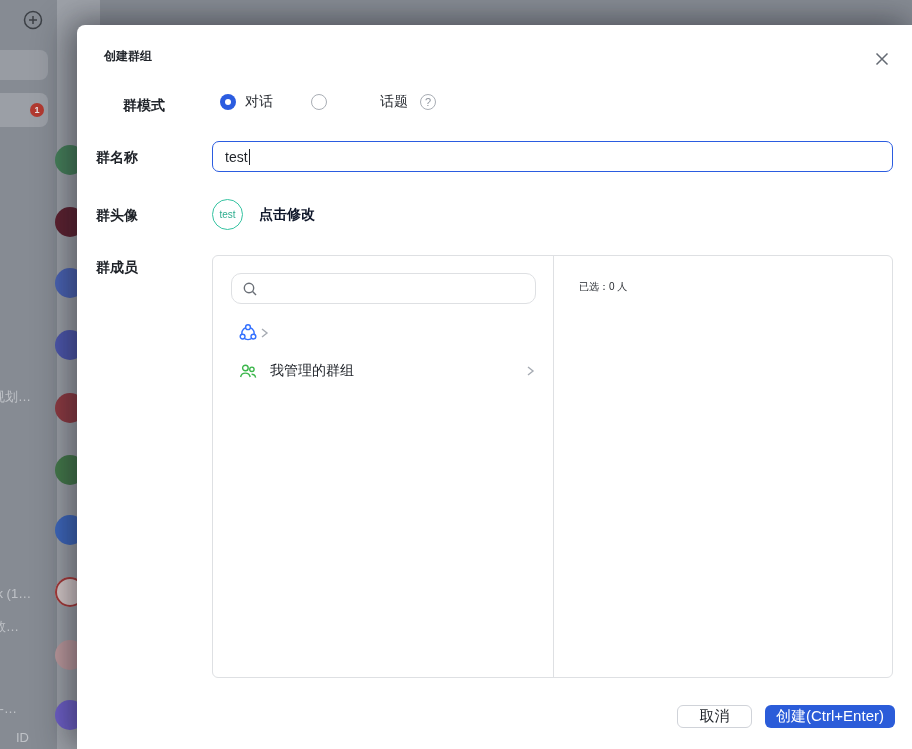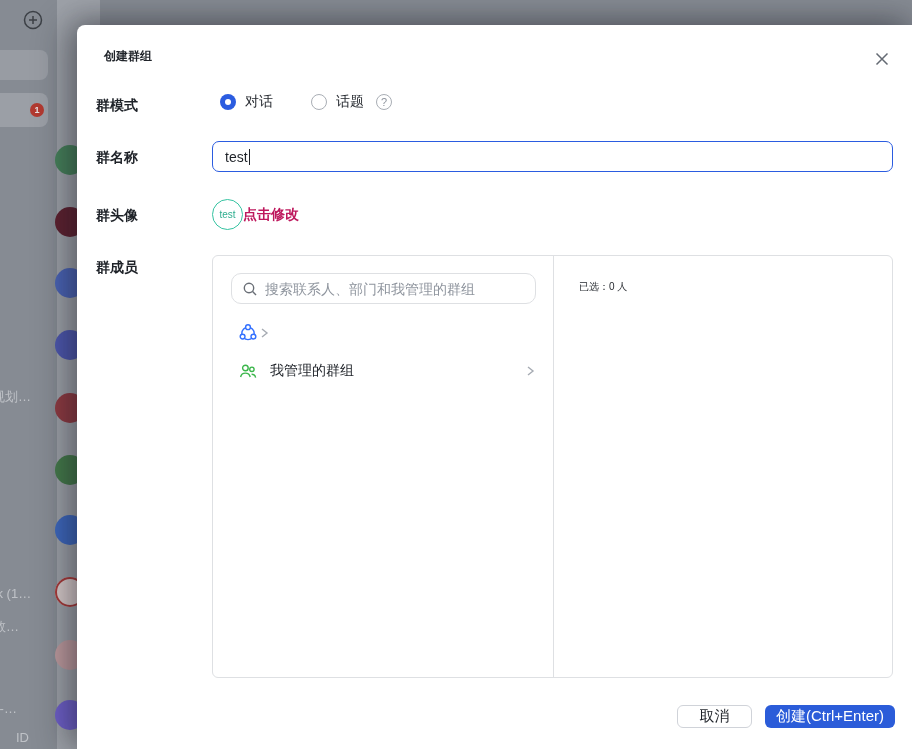--- a/index.html
+++ b/index.html
@@ -27,29 +27,29 @@
 
   
   .modal { position:absolute; left:77px; top:25px; right:0; bottom:0; background:#ffffff;
            border-radius:8px 0 0 0;
            box-shadow:-12px 0 32px rgba(20,22,28,.35), 0 -8px 24px rgba(20,22,28,.2); }
   .modal-title { position:absolute; left:27px; top:23px; font-size:12px; font-weight:700; }
   .modal-close { position:absolute; right:19px; top:24px; width:20px; height:20px;
                  background:none; border:none; cursor:pointer; padding:0; }
 
   .field-label { position:absolute; left:19px; font-size:14px; font-weight:700; }
-  .lbl-mode   { top:72px; }
+  .lbl-mode   { top:72px;margin-left:27px; }
   .lbl-name   { top:124px; }
   .lbl-avatar { top:182px; }
   .lbl-members{ top:234px; }
 
   
   .radio-group { position:absolute; left:135px; top:68px; display:flex; align-items:center;padding-left:8px; }
   .radio { display:flex; align-items:center; cursor:pointer; font-size:14px; }
-  .radio + .radio { margin-left:38px; }
+  .radio + .radio { margin-left:38px;gap:44px; }
   .radio-dot { position:relative; width:16px; height:16px; border-radius:50%;
                border:1px solid #a9aeb5; background:#fff; margin-right:9px; flex:0 0 auto; }
   .radio-dot.checked { border:none; background:#2b5ce0; }
   .radio-dot.checked::after { content:""; position:absolute; left:5px; top:5px;
                width:6px; height:6px; border-radius:50%; background:#fff; }
   .help-badge { width:16px; height:16px; margin-left:12px; border:1px solid #a9aeb5;
                 border-radius:50%; color:#8f959e; font-size:11px; line-height:14px;
                 text-align:center; cursor:pointer; }
 
   
@@ -57,21 +57,21 @@
                 border:1.5px solid #2b5ce0; border-radius:7px; background:#fff;
                 display:flex; align-items:center; padding:0 12px; font-size:14px;
                 cursor:text; }
   .caret { width:1px; height:16px; background:#1f2329; margin-left:1px; }
 
   
   .avatar-row { position:absolute; left:135px; top:174px; display:flex; align-items:center; }
   .avatar-preview { width:31px; height:31px; border-radius:50%; border:1.5px solid #35c3a1;
                     color:#2fae8f; font-size:10px; display:flex; align-items:center;
                     justify-content:center; background:#fff; cursor:pointer; }
-  .avatar-edit-link { margin-left:0; color:#be185d; font-size:14px; font-weight:600;
+  .avatar-edit-link { margin-left:16px; color:#0f172a; font-size:14px; font-weight:600;
                       text-decoration:none; cursor:pointer; }
 
   
   .members-panel { position:absolute; left:135px; top:230px; width:681px; height:423px;
                    border:1px solid #dee0e3; border-radius:6px; display:flex; }
   .members-left { width:341px; border-right:1px solid #dee0e3; position:relative; }
   .members-right { flex:1; position:relative; }
   .member-search { position:absolute; left:18px; top:17px; width:305px; height:31px;
                    border:1px solid #dee0e3; border-radius:10px; display:flex;
                    align-items:center; padding:0 10px; }
@@ -171,21 +171,20 @@
 
     <div class="field-label lbl-members">群成员</div>
     <div class="members-panel">
       <div class="members-left">
 
         <div class="member-search">
           <svg width="16" height="16" viewBox="0 0 16 16">
             <circle cx="7" cy="7" r="4.7" fill="none" stroke="#696e76" stroke-width="1.4"></circle>
             <path d="M10.6 10.6 L14 14" stroke="#696e76" stroke-width="1.4"></path>
           </svg>
-          <input placeholder="搜索联系人、部门和我管理的群组" style="">
         </div>
 
         <div class="source-row source-row-1">
           <svg width="18" height="18" viewBox="0 0 18 18">
             <circle cx="9" cy="9.4" r="6.2" fill="none" stroke="#3370ff" stroke-width="1.4"></circle>
             <circle cx="9" cy="3.2" r="2.4" fill="#fff" stroke="#3370ff" stroke-width="1.4"></circle>
             <circle cx="3.6" cy="12.6" r="2.4" fill="#fff" stroke="#3370ff" stroke-width="1.4"></circle>
             <circle cx="14.4" cy="12.6" r="2.4" fill="#fff" stroke="#3370ff" stroke-width="1.4"></circle>
           </svg>
           <svg width="14" height="14" viewBox="0 0 14 14">

